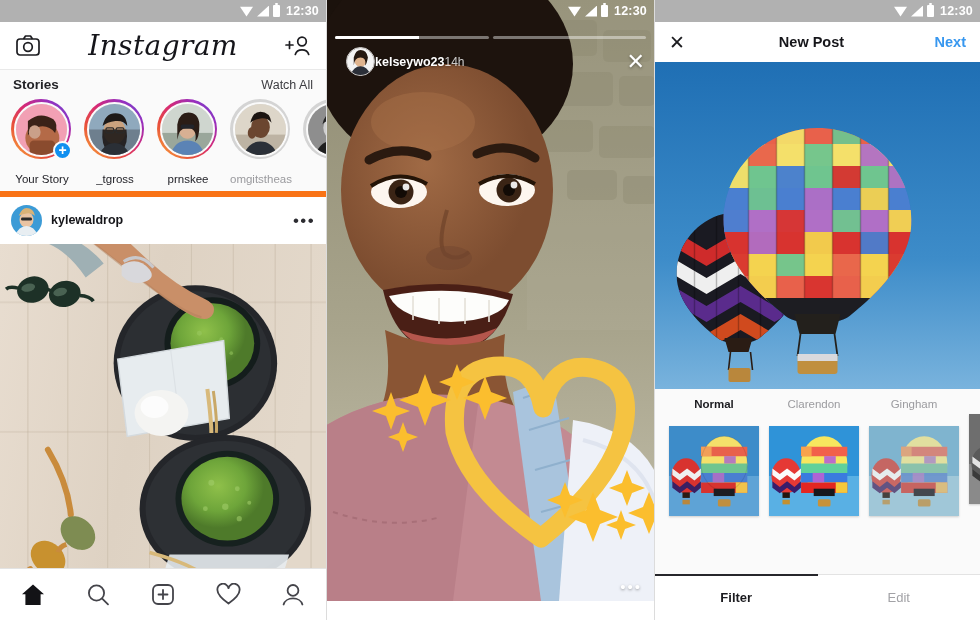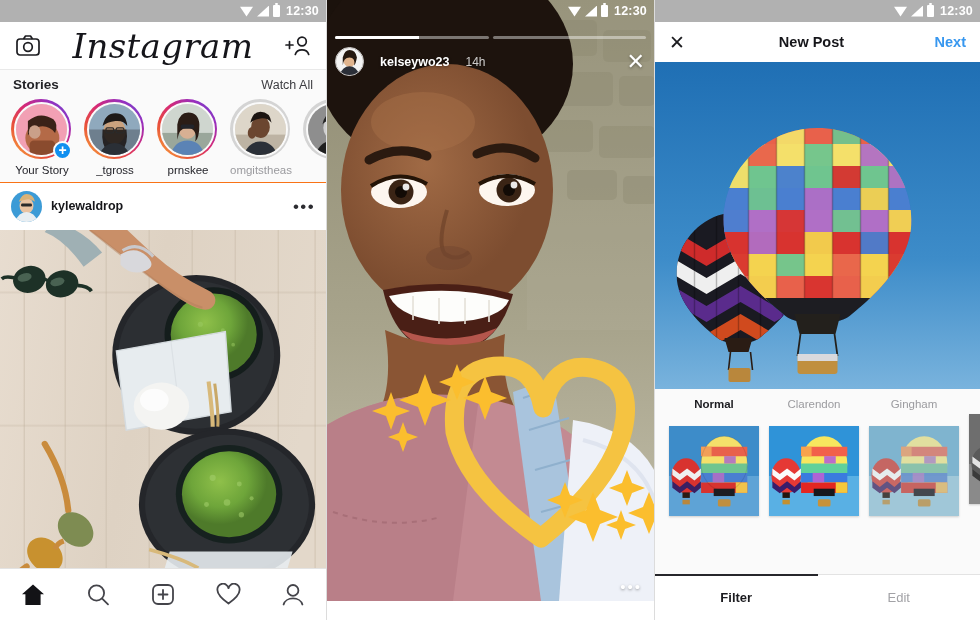--- a/index.html
+++ b/index.html
@@ -44,26 +44,26 @@
     display: flex; flex-direction: column; position: relative;
     border-right: 1px solid #dcdcdc;
   }
   .ig-header {
     height: 48px; display: flex; align-items: center; justify-content: space-between;
     padding: 0 13px; border-bottom: 1px solid #e9e9e9; background: #fff;
     flex: 0 0 auto;
   }
   .ig-logo {
     font-family: "DejaVu Serif", serif; font-style: italic;
-    font-size: 34px; color: #15151a; letter-spacing: .4px;
+    font-size: 28px; color: #15151a; letter-spacing: .4px;
   }
   .icon-btn { width: 30px; height: 30px; display: flex; align-items: center; justify-content: center; }
 
   .stories-bar {
-    background: #fafafa; border-bottom: 1px solid #f97316;
+    background: #fafafa; border-bottom: 6px solid #f97316;
     padding: 7px 0 6px 0; flex: 0 0 auto;
   }
   .stories-top {
     display: flex; align-items: center; justify-content: space-between;
     padding: 0 13px 7px 13px;
   }
   .stories-title { font-size: 13.5px; font-weight: bold; color: #232327; }
   .stories-watch { font-size: 12.5px; color: #3c3c41; }
   .stories-row { display: flex; gap: 11px; padding-left: 11px; overflow: hidden; }
   .story-item { width: 62px; flex: 0 0 auto; text-align: center; }
@@ -75,21 +75,21 @@
   .ring.seen { background: #d4d4d4; }
   .ring-in { width: 100%; height: 100%; border-radius: 50%; border: 2px solid #fafafa; overflow: hidden; background: #ddd; }
   .av { width: 100%; height: 100%; display: block; }
   .plus-badge {
     position: absolute; right: -1px; bottom: -1px;
     width: 19px; height: 19px; border-radius: 50%;
     background: #0f8ff0; border: 2px solid #fafafa;
     color: #fff; font-size: 14px; line-height: 15px; text-align: center; font-weight: bold;
   }
   .story-name {
-    font-size: 11.5px; color: #24242a; margin-top: 5px;
+    font-size: 11.5px; color: #24242a; margin-top: 14px;
     white-space: nowrap; overflow: hidden; text-overflow: clip;
   }
   .story-name.dim { color: #9a9a9e; }
 
   .post-head { display: flex; align-items: center; padding: 8px 11px; gap: 9px; flex: 0 0 auto; }
   .post-av { width: 31px; height: 31px; border-radius: 50%; overflow: hidden; flex: 0 0 auto; }
   .post-meta { flex: 1; line-height: 1.25; }
   .post-user { font-size: 12.5px; font-weight: bold; color: #16161a; }
   .post-loc { font-size: 11.5px; color: #2e2e33; }
   .dots { font-size: 17px; letter-spacing: 1.4px; color: #2c2c31; line-height: 10px; }
@@ -108,22 +108,22 @@
     width: 327px; height: 620px; position: relative; overflow: hidden;
     background: #000; flex: 0 0 auto;
   }
   .story-photo { position: absolute; inset: 0 0 19px 0; overflow: hidden; }
   .story-photo svg { width: 100%; height: 100%; display: block; }
   .story-bottom-fill { position: absolute; left: 0; right: 0; bottom: 0; height: 19px; background: #fff; }
   .progress-wrap { position: absolute; top: 36px; left: 8px; right: 8px; display: flex; gap: 4px; z-index: 5; }
   .pseg { flex: 1; height: 2.5px; background: rgba(255,255,255,.42); border-radius: 2px; overflow: hidden; }
   .pseg i { display: block; height: 100%; background: #fff; }
   .story-head {
-    position: absolute; top: 47px; left: 8px; right: 9px;
-    display: flex; align-items: center; gap: 16px; z-index: 5;
+    position: absolute; top: 47px; left: 19px; right: 9px;
+    display: flex; align-items: center; gap: 0; z-index: 5;
   }
   .story-av { width: 29px; height: 29px; border-radius: 50%; overflow: hidden; border: 1.5px solid rgba(255,255,255,.85); flex: 0 0 auto; }
   .story-user { font-size: 12.5px; font-weight: bold; color: #fff; text-shadow: 0 1px 3px rgba(0,0,0,.45); }
   .story-time { font-size: 12px; color: rgba(255,255,255,.78); text-shadow: 0 1px 3px rgba(0,0,0,.45); }
   .story-close { margin-left: auto; color: #fff; font-size: 22px; line-height: 20px; font-weight: 300; text-shadow: 0 1px 3px rgba(0,0,0,.4); }
   .story-more {
     position: absolute; right: 12px; bottom: 28px; z-index: 5;
     color: #fff; font-size: 15px; letter-spacing: 2px; line-height: 10px;
     text-shadow: 0 1px 3px rgba(0,0,0,.35);
   }

